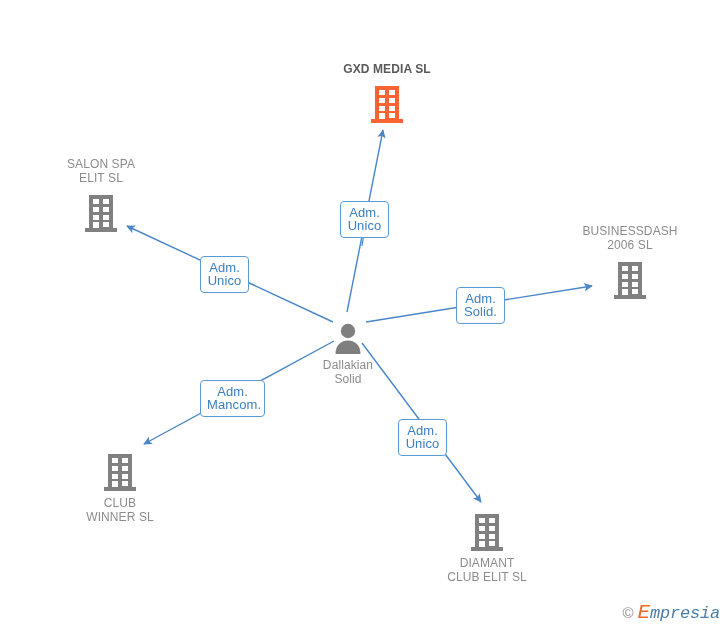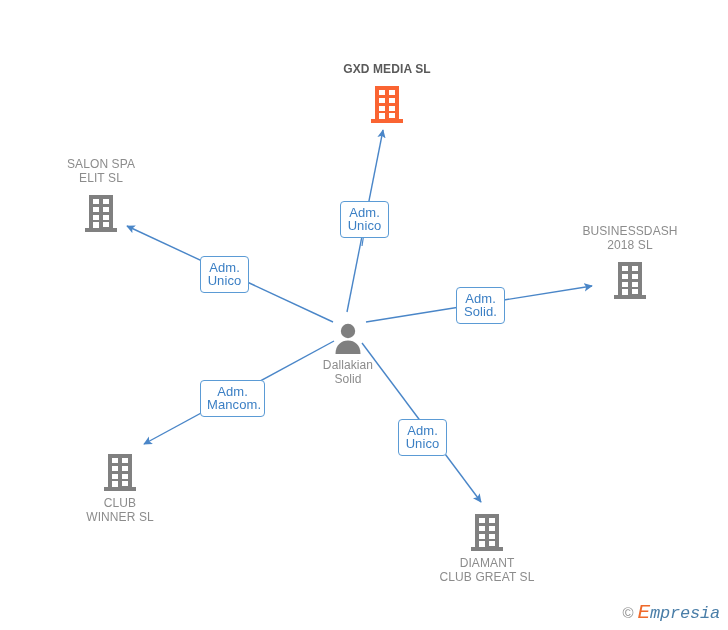--- a/index.html
+++ b/index.html
@@ -160,21 +160,21 @@
           <rect x="19" y="22" width="6" height="5"></rect>
           <rect x="9" y="29" width="6" height="6"></rect>
           <rect x="19" y="29" width="6" height="5"></rect>
         </g>
       </svg>
     </div>
   </div>
 
   <div class="node label-above" style="left:630px; top:224px;">
     <div class="node-label">BUSINESSDASH
-2018 SL</div>
+2006 SL</div>
     <div class="icon-wrap">
       <svg width="34" height="40" viewBox="0 0 34 40" aria-hidden="true">
         <g fill="#808080">
           <rect x="5" y="2" width="24" height="33"></rect>
           <rect x="1" y="35" width="32" height="4"></rect>
         </g>
         <g fill="#ffffff">
           <rect x="9" y="6" width="6" height="5"></rect>
           <rect x="19" y="6" width="6" height="5"></rect>
           <rect x="9" y="14" width="6" height="5"></rect>
@@ -224,21 +224,21 @@
           <rect x="9" y="14" width="6" height="5"></rect>
           <rect x="19" y="14" width="6" height="5"></rect>
           <rect x="9" y="22" width="6" height="5"></rect>
           <rect x="19" y="22" width="6" height="5"></rect>
           <rect x="9" y="29" width="6" height="6"></rect>
           <rect x="19" y="29" width="6" height="5"></rect>
         </g>
       </svg>
     </div>
     <div class="node-label">DIAMANT
-CLUB GREAT SL</div>
+CLUB ELIT SL</div>
   </div>
 
   <div class="node label-below" style="left:348px; top:312px;">
     <div class="icon-wrap">
       <svg width="30" height="32" viewBox="0 0 30 32" aria-hidden="true">
         <g fill="#7f7f7f">
           <circle cx="15" cy="9" r="7.2"></circle>
           <path d="M2.5,32 C2.5,23.2 8.2,18.6 15,18.6 C21.8,18.6 27.5,23.2 27.5,32 Z"></path>
         </g>
       </svg>

